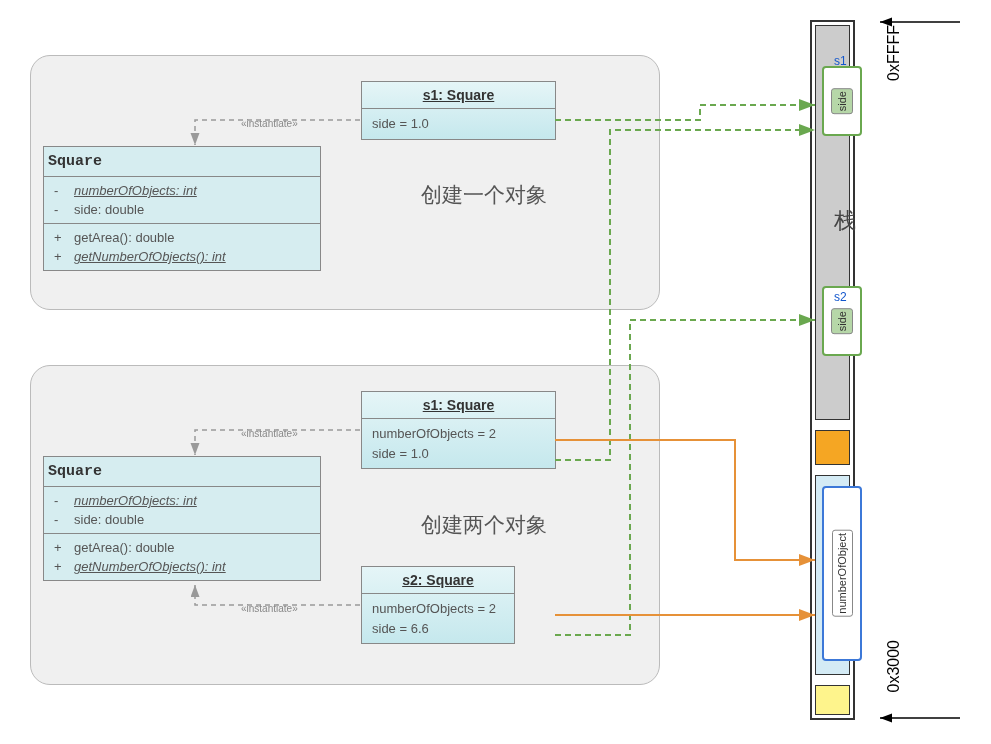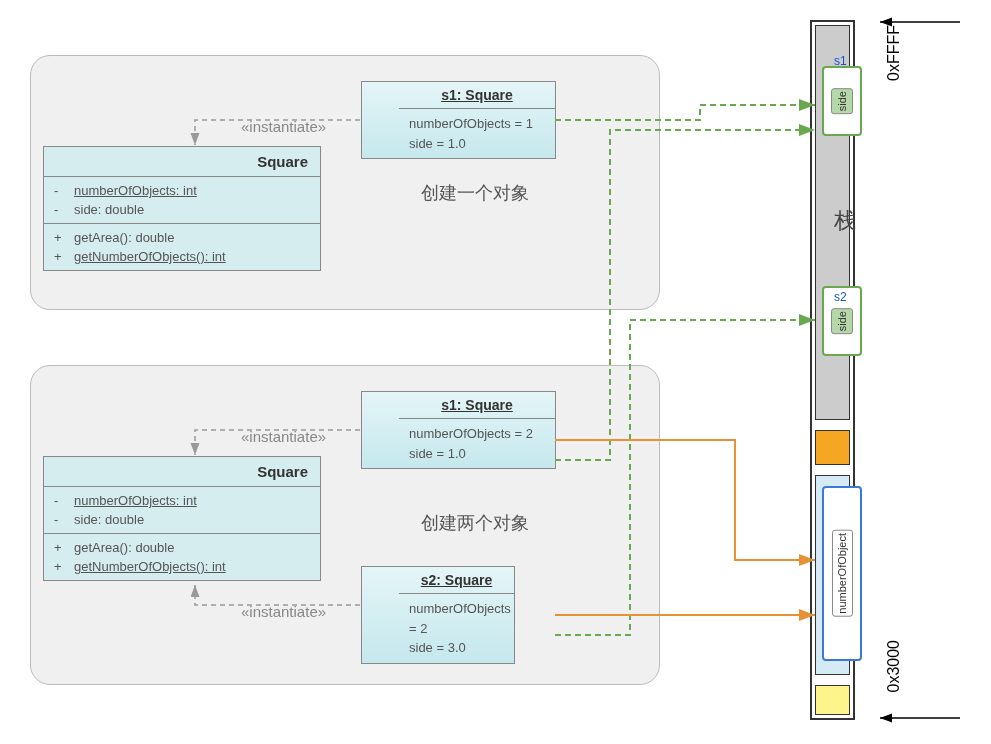--- a/index.html
+++ b/index.html
@@ -3,32 +3,32 @@
 <meta charset="utf-8">
 <style>
 * { box-sizing: border-box; margin: 0; padding: 0; }
 body { font-family: Arial, sans-serif; background: #fff; width: 991px; height: 744px; position: relative; }
 
 .panel { position: absolute; background: #f0f0f0; border: 1px solid #bbb; border-radius: 20px; }
 .panel-1 { left: 30px; top: 55px; width: 630px; height: 255px; }
 .panel-2 { left: 30px; top: 365px; width: 630px; height: 320px; }
 
 .uml-class { position: absolute; background: #d6edf0; border: 1px solid #888; font-size: 13px; color: #555; }
-.uml-class .title { text-align: right; font-weight: bold; font-size: 15px; padding: 6px 12px; border-bottom: 1px solid #888; color: #333; }
+.uml-class .title { text-align: left; font-weight: bold; font-size: 15px; padding: 6px 4px; border-bottom: 1px solid #888; color: #333; font-family: Liberation Mono, monospace; }
 .uml-class .section { padding: 4px 10px; border-bottom: 1px solid #888; }
 .uml-class .section:last-child { border-bottom: none; }
 .uml-class .row { display: flex; padding: 2px 0; }
 .uml-class .vis { width: 20px; }
-.uml-class .underline { text-decoration: underline; }
-
-.uml-obj { position: absolute; background: linear-gradient(#e5f5f7, #c5e8ed); border: 1px solid #888; font-size: 13px; color: #555; padding-left: 37px; }
+.uml-class .underline { text-decoration: underline; font-style: italic; }
+
+.uml-obj { position: absolute; background: linear-gradient(#e5f5f7, #c5e8ed); border: 1px solid #888; font-size: 13px; color: #555; }
 .uml-obj .title { text-align: center; font-weight: bold; font-size: 14px; padding: 5px 0; border-bottom: 1px solid #888; color: #333; text-decoration: underline; }
 .uml-obj .body { padding: 5px 10px; line-height: 1.5; }
 
-.caption { position: absolute; font-size: 18px; color: #555; font-family: "Microsoft YaHei", sans-serif; }
+.caption { position: absolute; font-size: 21px; color: #555; font-family: "Microsoft YaHei", sans-serif; }
 
 .memory-outer { position: absolute; left: 810px; top: 20px; width: 45px; height: 700px; border: 2px solid #333; background: #fff; }
 .mem-block { position: absolute; left: 3px; right: 3px; }
 
 .stack-area { top: 3px; height: 395px; background: #ccc; border: 1px solid #333; }
 .orange-block { top: 408px; height: 35px; background: #f5a623; border: 1px solid #333; }
 .static-area { top: 453px; height: 200px; background: #d4ebf5; border: 1px solid #333; }
 .yellow-block { top: 663px; height: 30px; background: #fef48c; border: 1px solid #333; }
 
 .var-box { position: absolute; border: 2px solid; border-radius: 4px; background: #fff; display: flex; align-items: center; justify-content: center; flex-direction: column; }
@@ -44,21 +44,21 @@
 
 .arrow-dashed-gray { stroke: #999; stroke-width: 1.5; stroke-dasharray: 5,4; fill: none; }
 .arrow-dashed-green { stroke: #6aa84f; stroke-width: 2; stroke-dasharray: 6,4; fill: none; }
 .arrow-orange { stroke: #e69138; stroke-width: 2; fill: none; }
 .arrowhead-gray { fill: #999; }
 .arrowhead-green { fill: #6aa84f; }
 .arrowhead-orange { fill: #e69138; }
 .arrowhead-black { fill: #000; }
 
 svg.overlay { position: absolute; left: 0; top: 0; pointer-events: none; }
-.instantiate-label { position: absolute; font-size: 15px; color: #888; }
+.instantiate-label { position: absolute; font-size: 10px; color: #888; }
 </style>
 </head>
 <body>
 
 <div class="panel panel-1">
   <div class="uml-class" style="left:12px; top:90px; width:278px;">
     <div class="title">Square</div>
     <div class="section">
       <div class="row">
           <span class="vis">-</span>
@@ -77,21 +77,20 @@
       <div class="row">
           <span class="vis">+</span>
           <span class="underline">getNumberOfObjects(): int</span>
         </div>
     </div>
   </div>
 
   <div class="uml-obj" style="left:330px; top:25px; width:195px;">
     <div class="title">s1: Square</div>
     <div class="body">
-      <div>numberOfObjects = 1</div>
       <div>side = 1.0</div>
     </div>
   </div>
 
   <div class="caption" style="left:390px; top:125px;">创建一个对象</div>
   <div class="instantiate-label" style="left:210px; top:62px;">«instantiate»</div>
 </div>
 
 <div class="panel panel-2">
   <div class="uml-class" style="left:12px; top:90px; width:278px;">
@@ -123,21 +122,21 @@
     <div class="body">
       <div>numberOfObjects = 2</div>
       <div>side = 1.0</div>
     </div>
   </div>
 
   <div class="uml-obj" style="left:330px; top:200px; width:154px;">
     <div class="title">s2: Square</div>
     <div class="body">
       <div>numberOfObjects = 2</div>
-      <div>side = 3.0</div>
+      <div>side = 6.6</div>
     </div>
   </div>
 
   <div class="caption" style="left:390px; top:145px;text-align:center;">创建两个对象</div>
   <div class="instantiate-label" style="left:210px; top:62px;">«instantiate»</div>
   <div class="instantiate-label" style="left:210px; top:237px;">«instantiate»</div>
 </div>
 
 <div class="memory-outer">
   <div class="mem-block stack-area">

